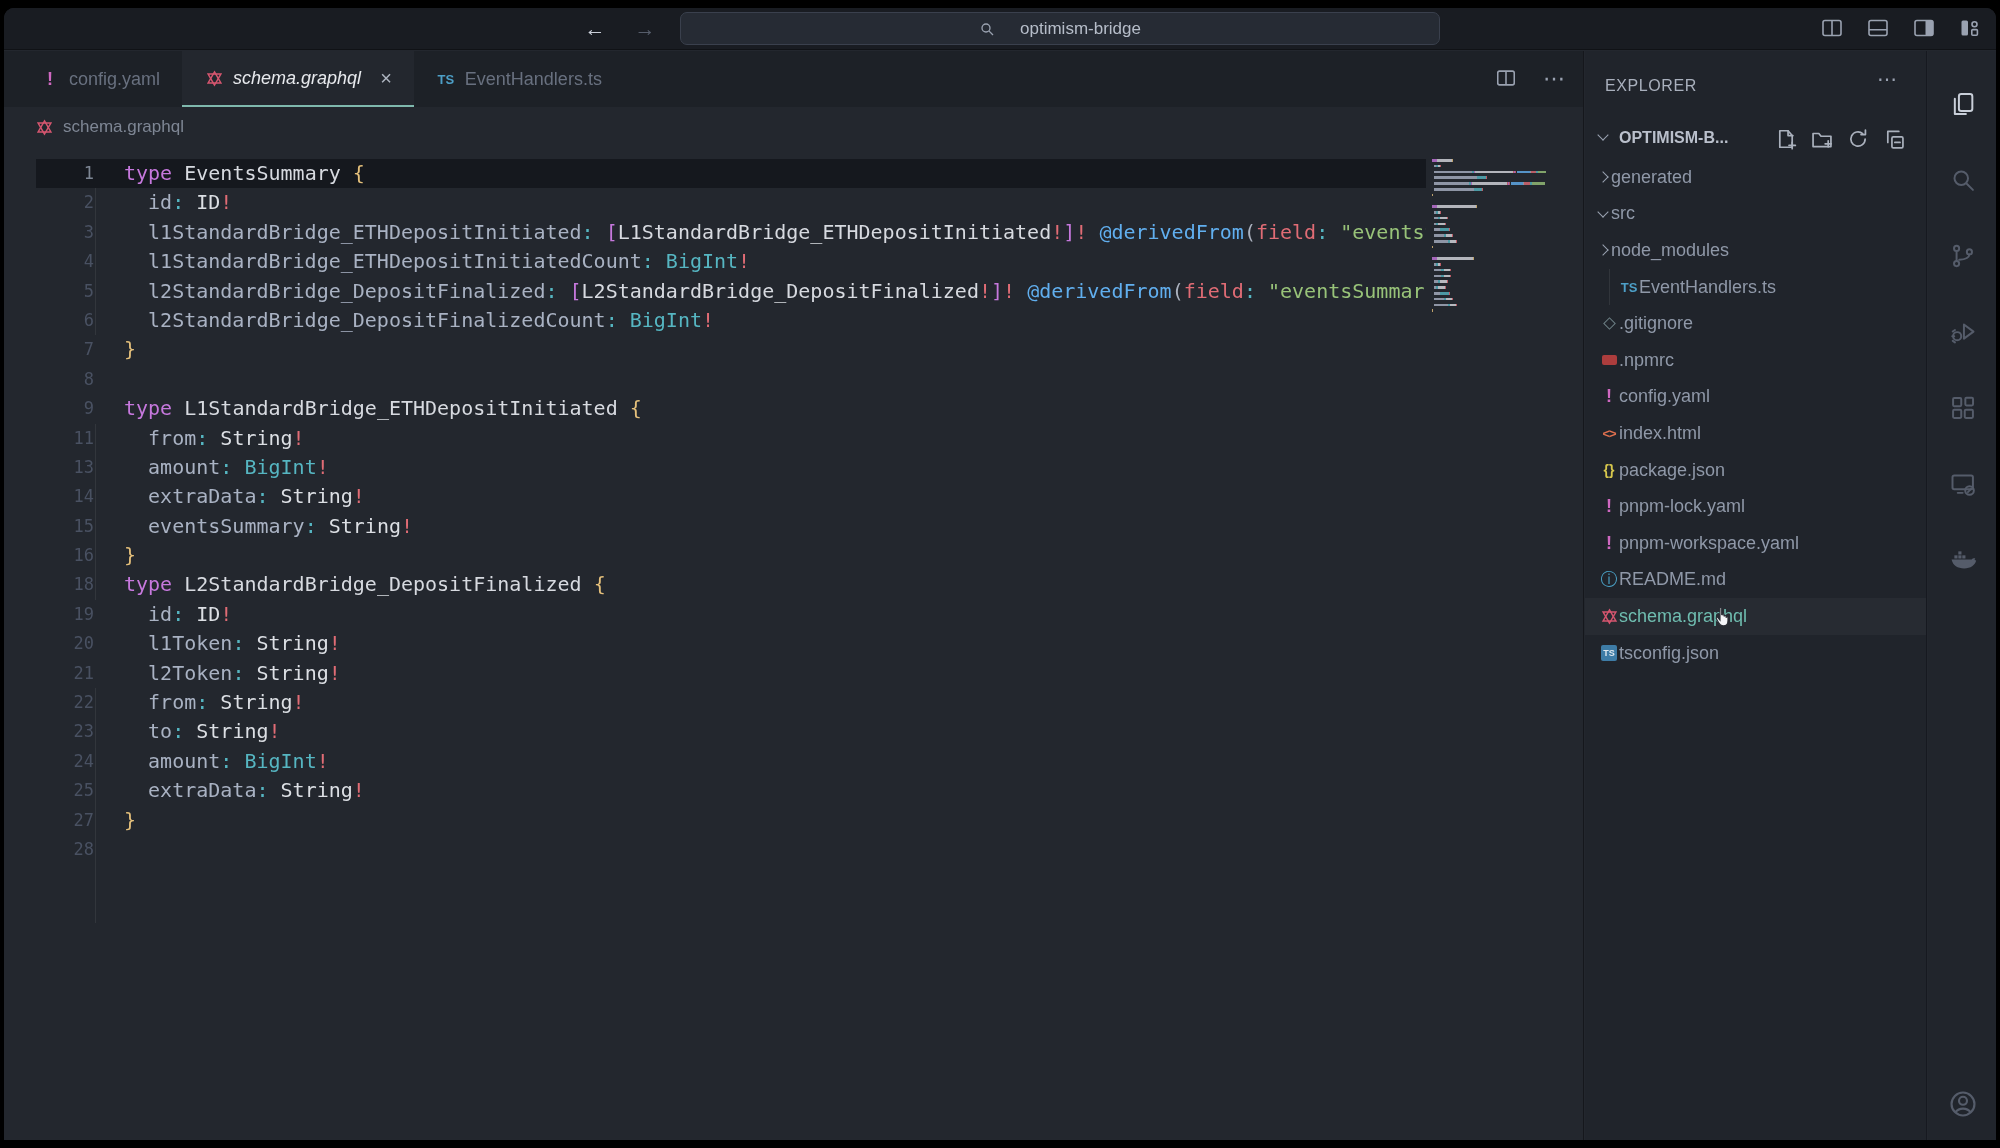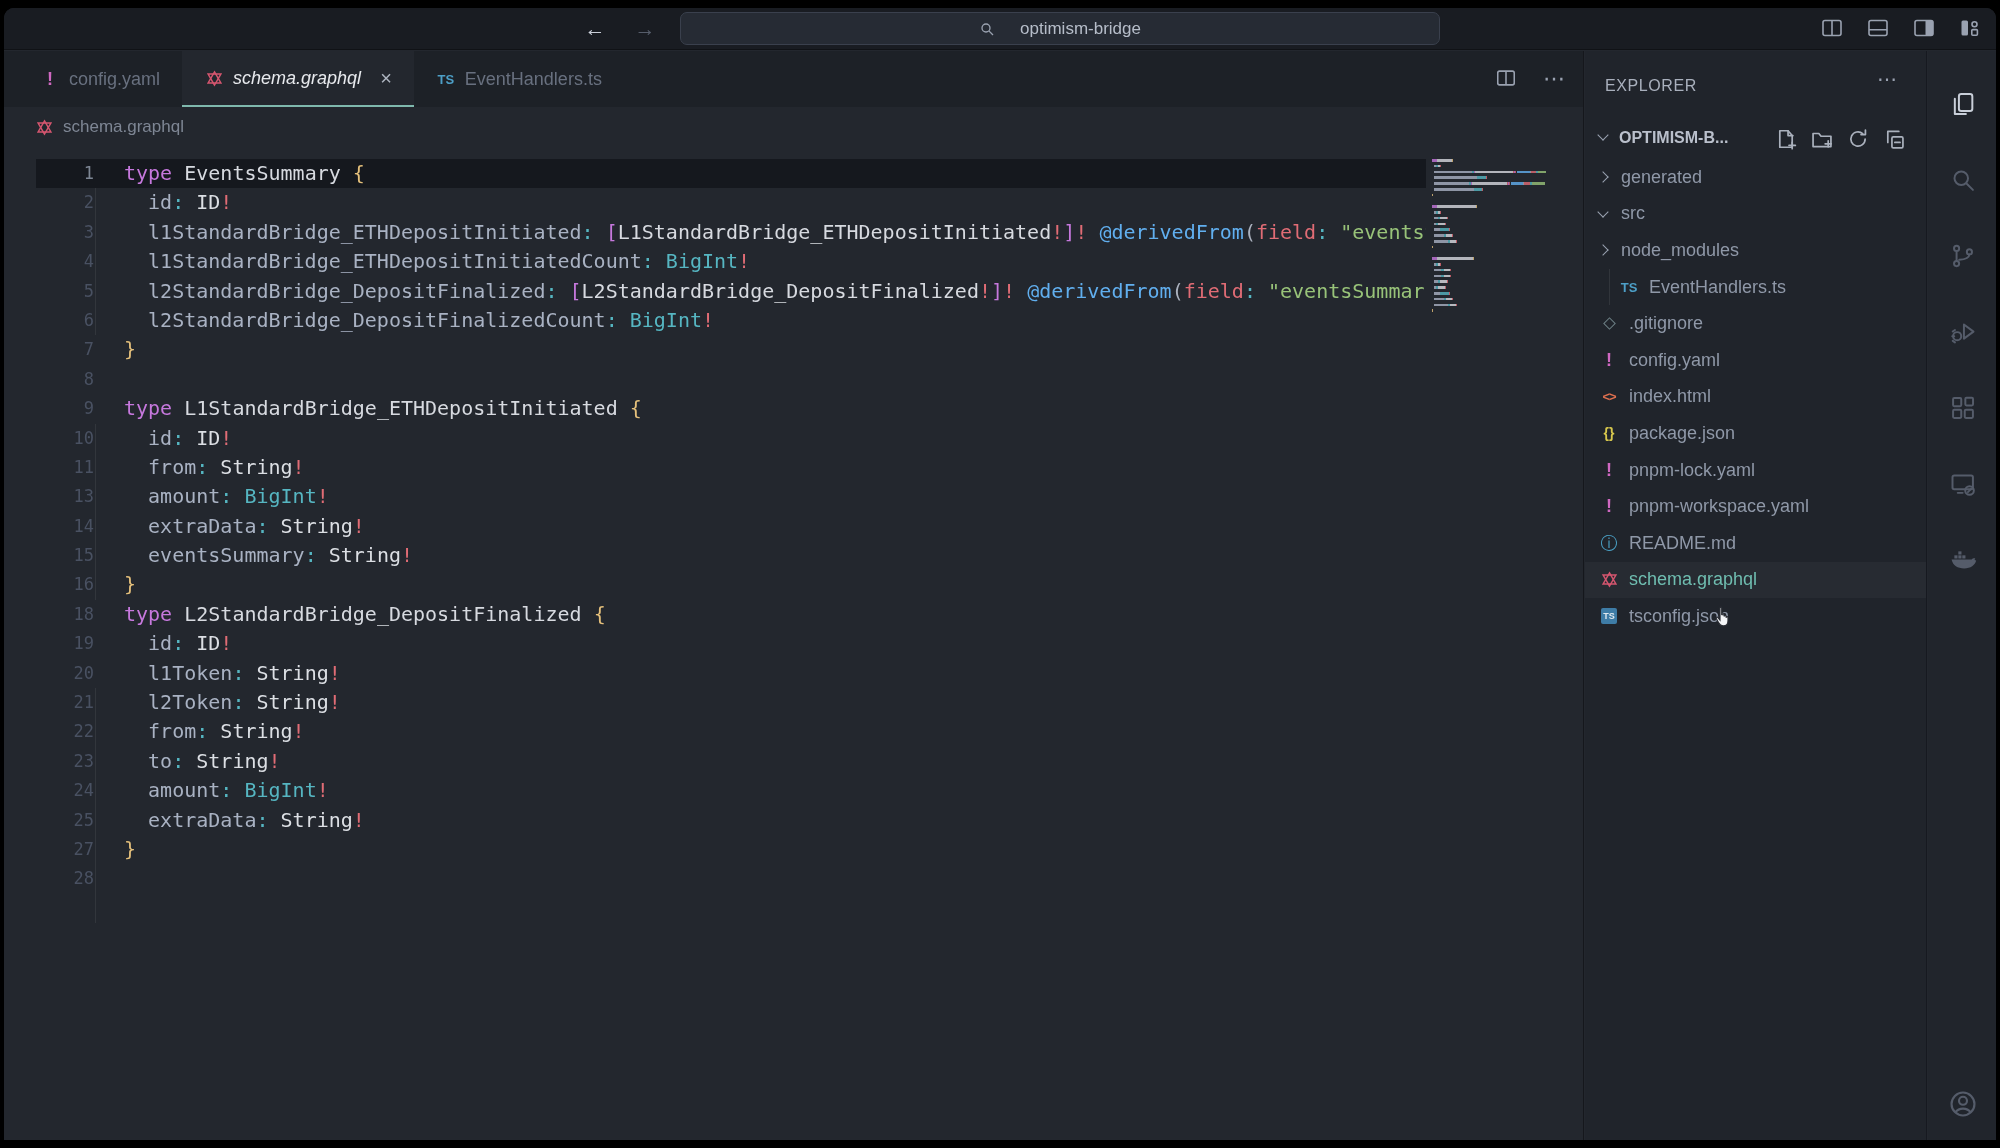--- a/index.html
+++ b/index.html
@@ -47,21 +47,21 @@
 
   
   #explorer-title { position:absolute; top:26px; left:20px; font-size:16px; letter-spacing:.6px; color:#a9b0bd; }
   #explorer-dots { position:absolute; top:16px; left:292px; color:#9aa2b1; font-size:20px; letter-spacing:2px; }
   #section-row { position:absolute; top:74px; left:0; right:0; height:30px; }
   #section-label { position:absolute; left:34px; top:4px; font-weight:bold; font-size:16px; color:#bac0cc; }
   #section-chev { position:absolute; left:14px; top:10px; }
   #section-actions { position:absolute; left:190px; top:3px; display:flex; gap:14px; color:#aab1bd; }
   #section-actions svg { width:22px; height:22px; }
   #tree { position:absolute; top:108px; left:0; right:0; }
-  .trow { height:36.6px; display:flex; align-items:center; gap:10px; font-size:18px; color:#8f98a8; position:relative; }
+  .trow { height:36.6px; display:flex; align-items:center; font-size:18px; color:#8f98a8; position:relative; }
   .trow.sel { color:#6fbdb0; background:rgba(255,255,255,0.035); }
   .chev { width:8px; height:8px; border-right:1.8px solid #9aa3b2; border-bottom:1.8px solid #9aa3b2; transform:rotate(-45deg); margin-right:4px; flex:none; }
   .chev.down { transform:rotate(45deg); margin-top:-4px; }
   .ficon { width:20px; display:inline-flex; justify-content:center; align-items:center; flex:none; }
   .ficon svg { width:17px; height:17px; }
   .ts-letters { color:#4d9fc7; font-weight:bold; font-size:13px; font-style:normal; }
   .tsbox { background:#3e7ca6; color:#dfe8ef; font-weight:bold; font-size:9px; width:16px; height:16px; border-radius:2px; display:inline-flex; align-items:center; justify-content:center; }
   .yaml-bang { color:#cf68c1; font-weight:bold; font-size:18px; font-style:normal; }
   .html-br { color:#e0704f; font-weight:bold; font-size:13px; letter-spacing:-1px; }
   .json-br { color:#d8c84d; font-weight:bold; font-size:14px; }
@@ -159,21 +159,20 @@
     <div id="code">
         <div class="cl cur"><span class="ln">1</span><span class="lt"><span style="color: rgb(198, 120, 221);">type </span><span style="color: rgb(215, 218, 224);">EventsSummary </span><span style="color: rgb(229, 192, 123);">{</span></span></div>
         <div class="cl"><span class="ln">2</span><span class="lt"><span style="color: rgb(169, 178, 195);">  id</span><span style="color: rgb(86, 182, 194);">: </span><span style="color: rgb(220, 223, 228);">ID</span><span style="color: rgb(224, 108, 117);">!</span></span></div>
         <div class="cl"><span class="ln">3</span><span class="lt"><span style="color: rgb(169, 178, 195);">  l1StandardBridge_ETHDepositInitiated</span><span style="color: rgb(86, 182, 194);">: </span><span style="color: rgb(198, 120, 221);">[</span><span style="color: rgb(215, 218, 224);">L1StandardBridge_ETHDepositInitiated</span><span style="color: rgb(224, 108, 117);">!</span><span style="color: rgb(198, 120, 221);">]</span><span style="color: rgb(224, 108, 117);">!</span><span style="color: rgb(171, 178, 191);"> </span><span style="color: rgb(97, 175, 239);">@derivedFrom</span><span style="color: rgb(171, 178, 191);">(</span><span style="color: rgb(224, 108, 117);">field</span><span style="color: rgb(86, 182, 194);">: </span><span style="color: rgb(152, 195, 121);">"eventsS</span></span></div>
         <div class="cl"><span class="ln">4</span><span class="lt"><span style="color: rgb(169, 178, 195);">  l1StandardBridge_ETHDepositInitiatedCount</span><span style="color: rgb(86, 182, 194);">: </span><span style="color: rgb(86, 182, 194);">BigInt</span><span style="color: rgb(224, 108, 117);">!</span></span></div>
         <div class="cl"><span class="ln">5</span><span class="lt"><span style="color: rgb(169, 178, 195);">  l2StandardBridge_DepositFinalized</span><span style="color: rgb(86, 182, 194);">: </span><span style="color: rgb(198, 120, 221);">[</span><span style="color: rgb(215, 218, 224);">L2StandardBridge_DepositFinalized</span><span style="color: rgb(224, 108, 117);">!</span><span style="color: rgb(198, 120, 221);">]</span><span style="color: rgb(224, 108, 117);">!</span><span style="color: rgb(171, 178, 191);"> </span><span style="color: rgb(97, 175, 239);">@derivedFrom</span><span style="color: rgb(171, 178, 191);">(</span><span style="color: rgb(224, 108, 117);">field</span><span style="color: rgb(86, 182, 194);">: </span><span style="color: rgb(152, 195, 121);">"eventsSummar</span></span></div>
         <div class="cl"><span class="ln">6</span><span class="lt"><span style="color: rgb(169, 178, 195);">  l2StandardBridge_DepositFinalizedCount</span><span style="color: rgb(86, 182, 194);">: </span><span style="color: rgb(86, 182, 194);">BigInt</span><span style="color: rgb(224, 108, 117);">!</span></span></div>
         <div class="cl"><span class="ln">7</span><span class="lt"><span style="color: rgb(229, 192, 123);">}</span></span></div>
         <div class="cl"><span class="ln">8</span><span class="lt"></span></div>
         <div class="cl"><span class="ln">9</span><span class="lt"><span style="color: rgb(198, 120, 221);">type </span><span style="color: rgb(215, 218, 224);">L1StandardBridge_ETHDepositInitiated </span><span style="color: rgb(229, 192, 123);">{</span></span></div>
-        <div class="cl"><span class="ln">10</span><span class="lt"><span style="color: rgb(169, 178, 195);">  id</span><span style="color: rgb(86, 182, 194);">: </span><span style="color: rgb(220, 223, 228);">ID</span><span style="color: rgb(224, 108, 117);">!</span></span></div>
         <div class="cl"><span class="ln">11</span><span class="lt"><span style="color: rgb(169, 178, 195);">  from</span><span style="color: rgb(86, 182, 194);">: </span><span style="color: rgb(220, 223, 228);">String</span><span style="color: rgb(224, 108, 117);">!</span></span></div>
         <div class="cl"><span class="ln">13</span><span class="lt"><span style="color: rgb(169, 178, 195);">  amount</span><span style="color: rgb(86, 182, 194);">: </span><span style="color: rgb(86, 182, 194);">BigInt</span><span style="color: rgb(224, 108, 117);">!</span></span></div>
         <div class="cl"><span class="ln">14</span><span class="lt"><span style="color: rgb(169, 178, 195);">  extraData</span><span style="color: rgb(86, 182, 194);">: </span><span style="color: rgb(220, 223, 228);">String</span><span style="color: rgb(224, 108, 117);">!</span></span></div>
         <div class="cl"><span class="ln">15</span><span class="lt"><span style="color: rgb(169, 178, 195);">  eventsSummary</span><span style="color: rgb(86, 182, 194);">: </span><span style="color: rgb(220, 223, 228);">String</span><span style="color: rgb(224, 108, 117);">!</span></span></div>
         <div class="cl"><span class="ln">16</span><span class="lt"><span style="color: rgb(229, 192, 123);">}</span></span></div>
         <div class="cl"><span class="ln">18</span><span class="lt"><span style="color: rgb(198, 120, 221);">type </span><span style="color: rgb(215, 218, 224);">L2StandardBridge_DepositFinalized </span><span style="color: rgb(229, 192, 123);">{</span></span></div>
         <div class="cl"><span class="ln">19</span><span class="lt"><span style="color: rgb(169, 178, 195);">  id</span><span style="color: rgb(86, 182, 194);">: </span><span style="color: rgb(220, 223, 228);">ID</span><span style="color: rgb(224, 108, 117);">!</span></span></div>
         <div class="cl"><span class="ln">20</span><span class="lt"><span style="color: rgb(169, 178, 195);">  l1Token</span><span style="color: rgb(86, 182, 194);">: </span><span style="color: rgb(220, 223, 228);">String</span><span style="color: rgb(224, 108, 117);">!</span></span></div>
         <div class="cl"><span class="ln">21</span><span class="lt"><span style="color: rgb(169, 178, 195);">  l2Token</span><span style="color: rgb(86, 182, 194);">: </span><span style="color: rgb(220, 223, 228);">String</span><span style="color: rgb(224, 108, 117);">!</span></span></div>
         <div class="cl"><span class="ln">22</span><span class="lt"><span style="color: rgb(169, 178, 195);">  from</span><span style="color: rgb(86, 182, 194);">: </span><span style="color: rgb(220, 223, 228);">String</span><span style="color: rgb(224, 108, 117);">!</span></span></div>
@@ -266,20 +265,26 @@
           <span>EventHandlers.ts</span>
         </div>
         <div class="trow" style="padding-left: 14px;">
           <span class="ficon">
             <span class="git-d"></span>
           </span>
           <span>.gitignore</span>
         </div>
         <div class="trow" style="padding-left: 14px;">
           <span class="ficon">
+            <span class="npm-r"></span>
+          </span>
+          <span>.npmrc</span>
+        </div>
+        <div class="trow" style="padding-left: 14px;">
+          <span class="ficon">
             <span class="yaml-bang">!</span>
           </span>
           <span>config.yaml</span>
         </div>
         <div class="trow" style="padding-left: 14px;">
           <span class="ficon">
             <span class="html-br">&lt;&gt;</span>
           </span>
           <span>index.html</span>
         </div>

